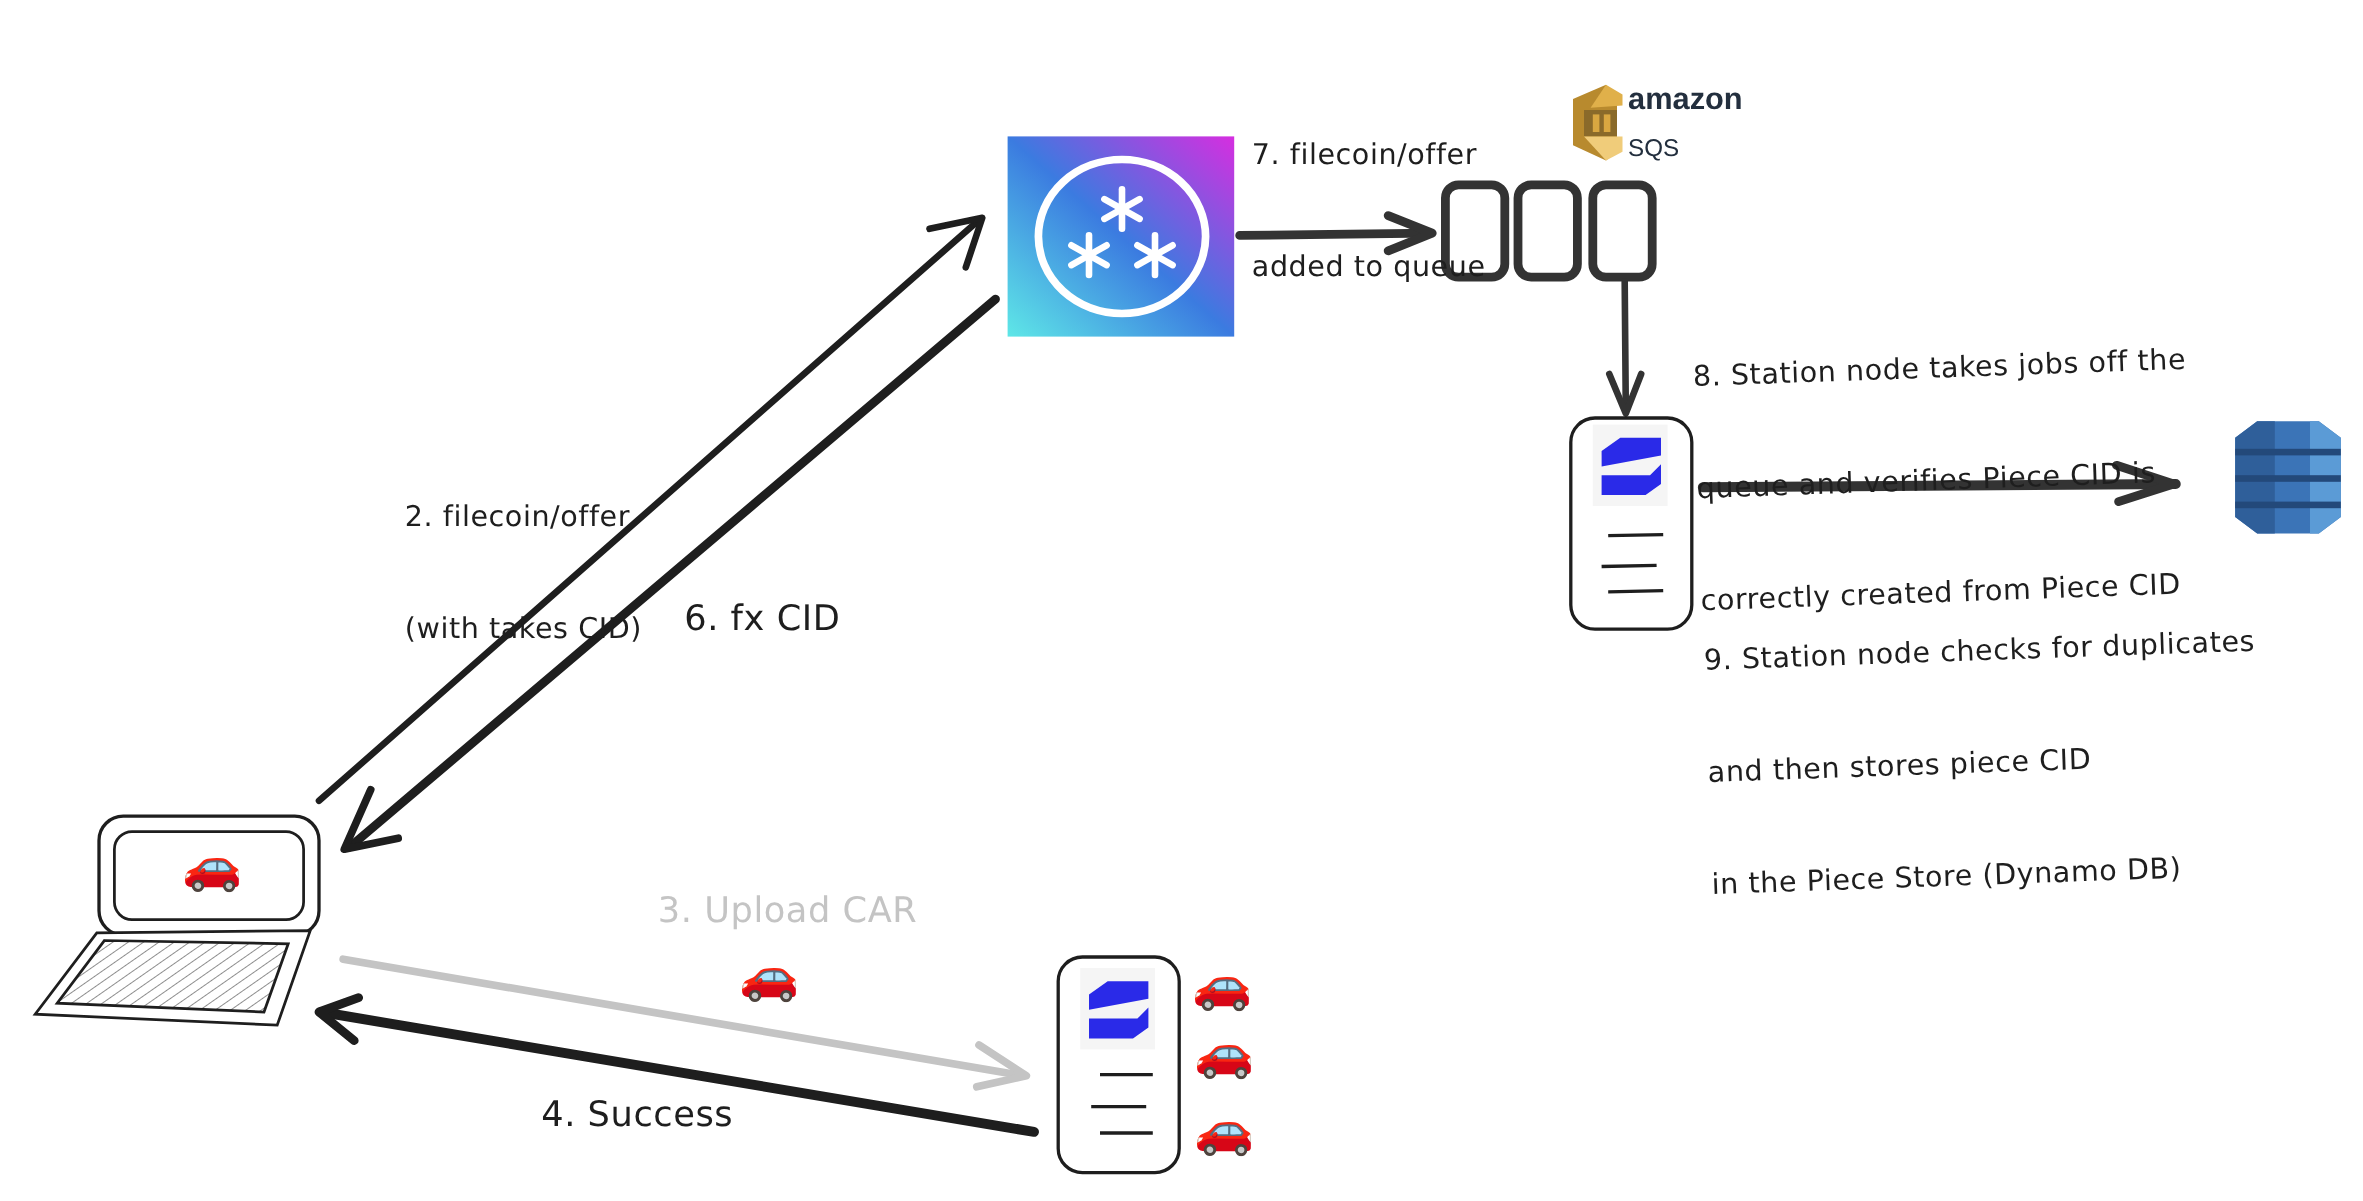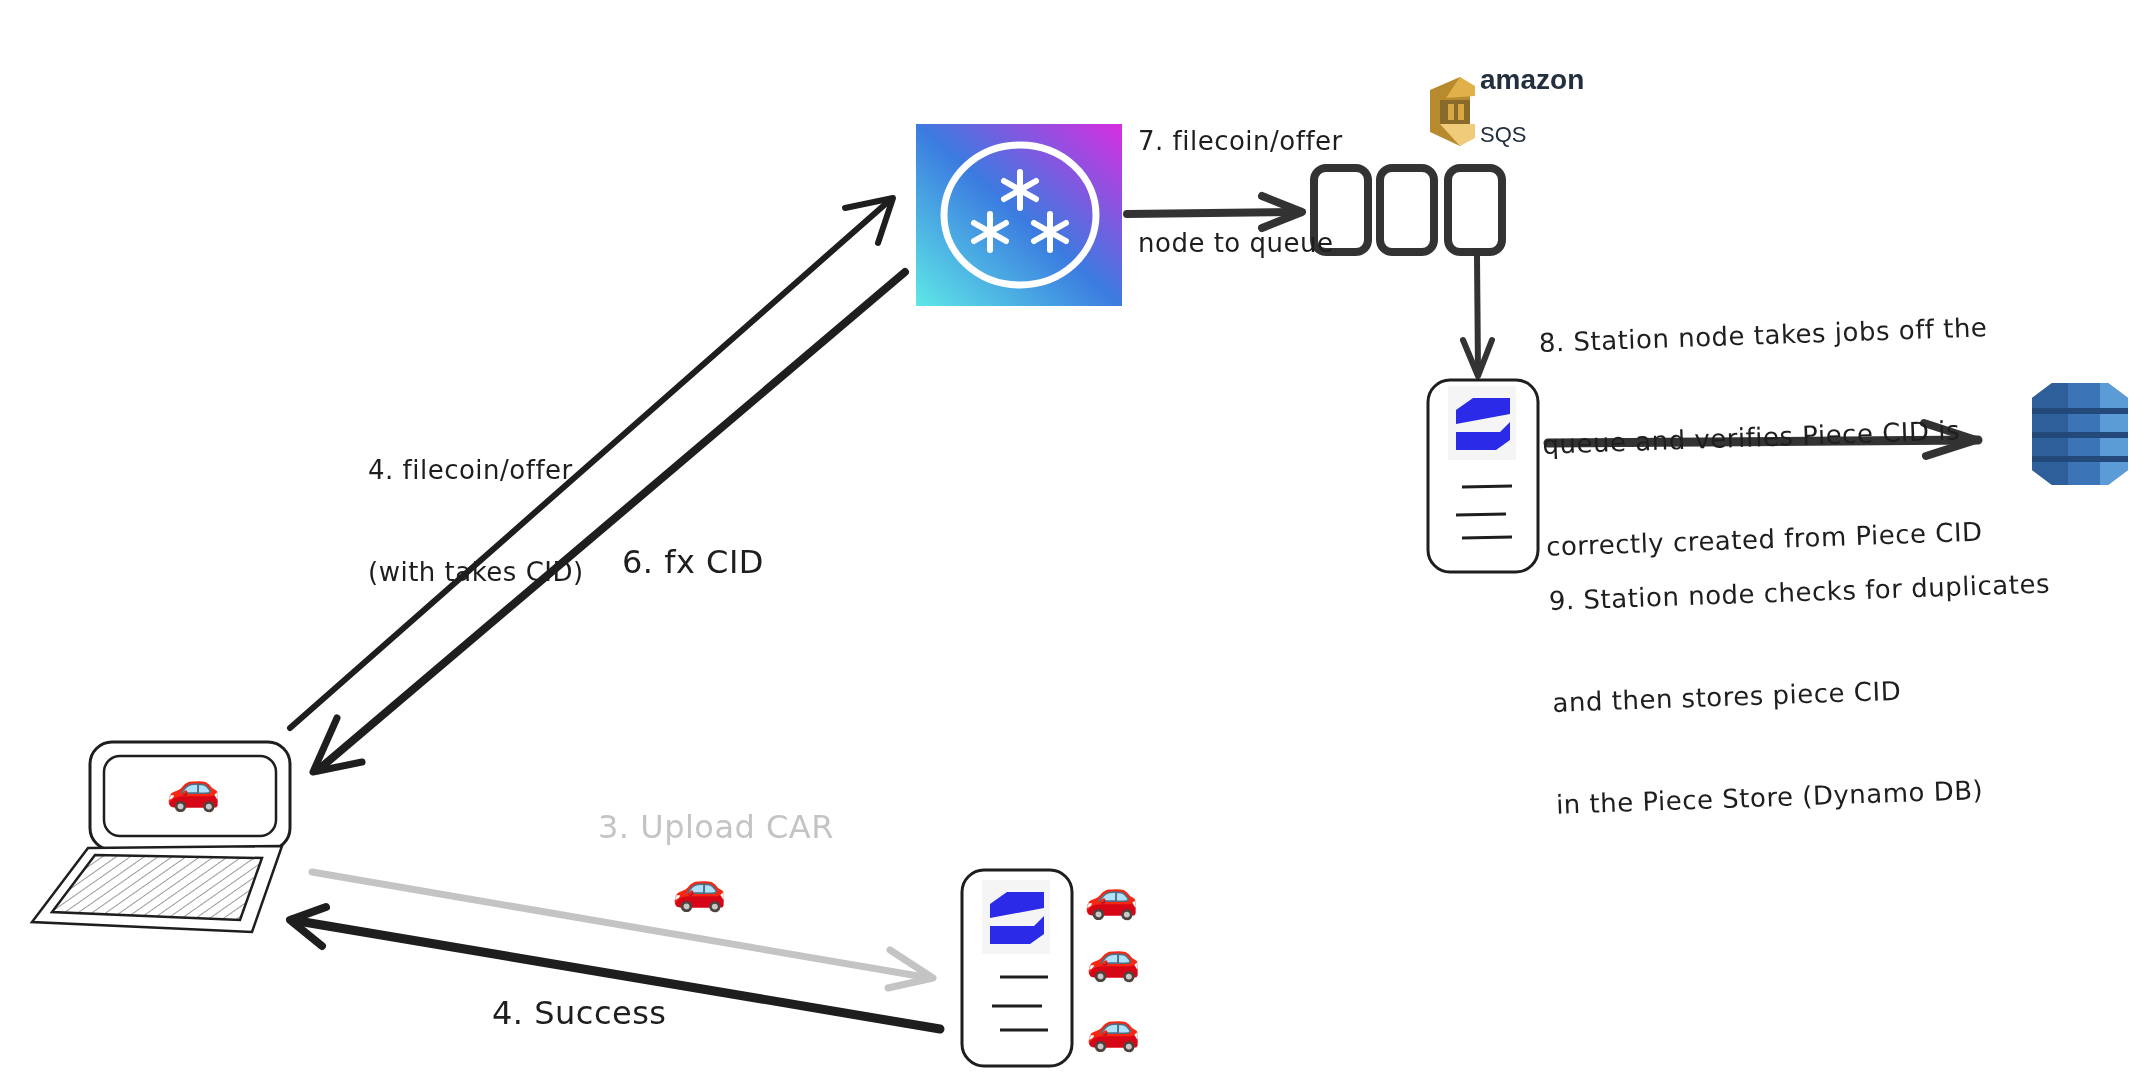--- a/index.html
+++ b/index.html
@@ -131,31 +131,31 @@
     <rect x="982" y="880" width="68" height="74" fill="#f5f5f5"></rect>
     <polygon points="1007,892 1044,892 1044,908 990,918 990,904" fill="#2a2ae8"></polygon>
     <polygon points="990,926 1034,926 1044,916 1044,934 1030,944 990,944" fill="#2a2ae8"></polygon>
     <line x1="1000" y1="977" x2="1048" y2="977" stroke="#1e1e1e" stroke-width="3"></line>
     <line x1="992" y1="1006" x2="1042" y2="1006" stroke="#1e1e1e" stroke-width="3"></line>
     <line x1="1000" y1="1030" x2="1048" y2="1030" stroke="#1e1e1e" stroke-width="3"></line>
   </g>
 </svg>
 
 <div class="lbl" style="left:368px; top:385px;">
-  <div>4. filecoin/offer</div>
+  <div>2. filecoin/offer</div>
   <div>(with takes CID)</div>
 </div>
 <div class="lbl big" style="left:622px; top:545px;text-align:right;">6. fx CID</div>
 
 <div class="lbl" style="left:1138px; top:56px;">
   <div>7. filecoin/offer</div>
-  <div>node to queue</div>
+  <div>added to queue</div>
 </div>
 
-<div class="sqs-text" style="left:1480px; top:64px; font-size:28px; font-weight:bold;">amazon</div>
+<div class="sqs-text" style="left:1480px; top:74px; font-size:28px; font-weight:bold;">amazon</div>
 <div class="sqs-text" style="left:1480px; top:110px; font-size:22px;margin-top:12px;">SQS</div>
 
 <div class="lbl" style="left:1536px; top:258px; transform: rotate(-2deg); transform-origin: left top;">
   <div>8. Station node takes jobs off the</div>
   <div>queue and verifies Piece CID is</div>
   <div>correctly created from Piece CID</div>
 </div>
 
 <div class="lbl" style="left:1546px; top:516px; transform: rotate(-2deg); transform-origin: left top;">
   <div>9. Station node checks for duplicates</div>

